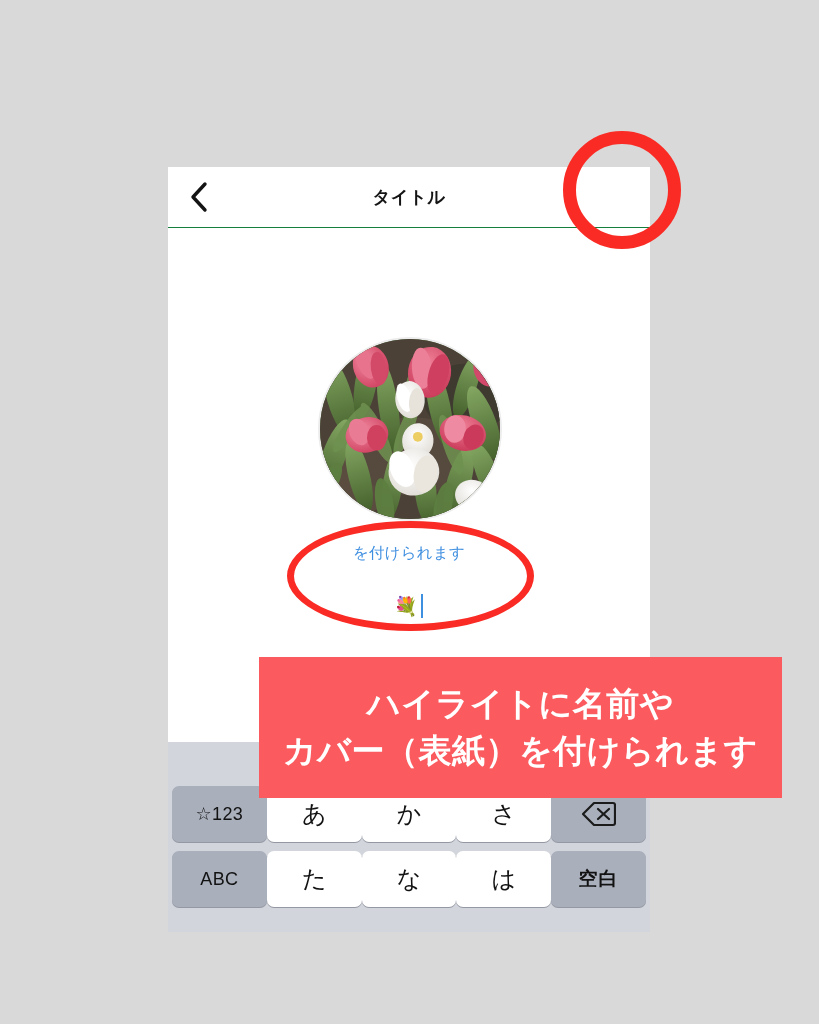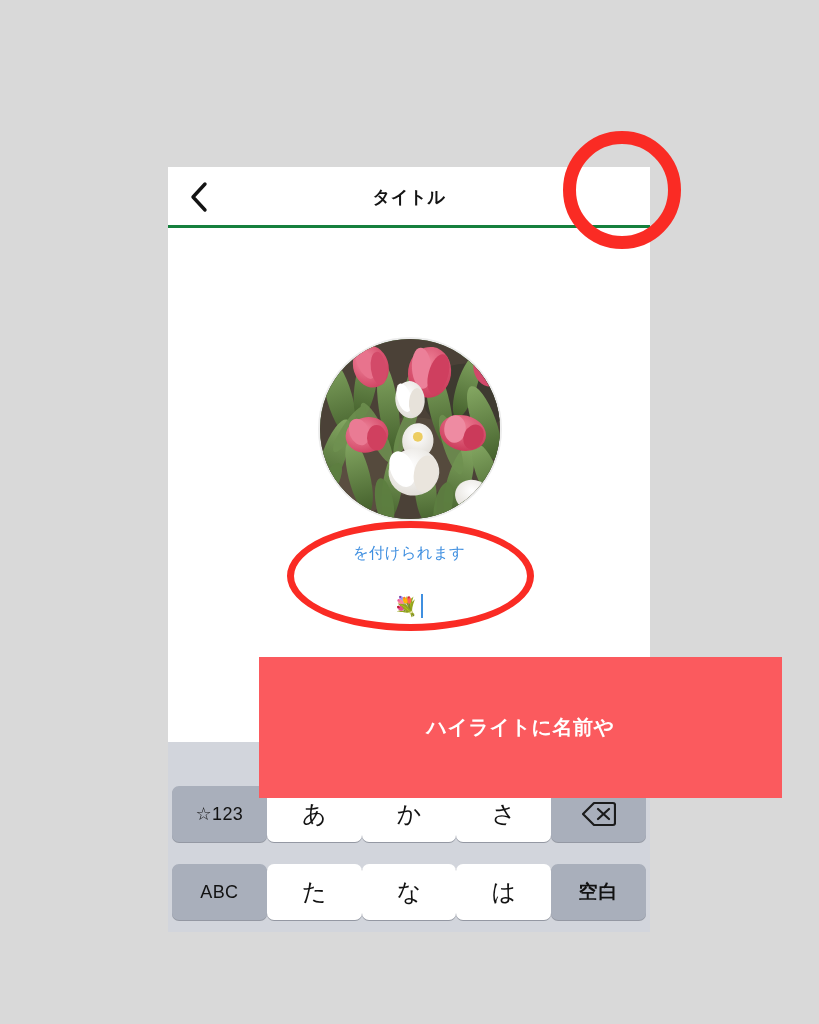--- a/index.html
+++ b/index.html
@@ -27,21 +27,21 @@
   }
 
   
   #nav-bar {
     position: absolute;
     left: 0;
     top: 0;
     width: 544px;
     height: 61px;
     background: #ffffff;
-    border-bottom: 3px solid #15803d;
+    border-bottom: 1px solid #15803d;
     box-sizing: border-box;
   }
   #back-icon {
     position: absolute;
     left: 14px;
     top: 13px;
     width: 34px;
     height: 34px;
     display: flex;
     align-items: center;
@@ -147,21 +147,21 @@
     height: 53px;
   }
   .kb-row {
     position: absolute;
     left: 4px;
     width: 474px;
     height: 56px;
     display: flex;
   }
   #kb-row-1 { top: 44px; }
-  #kb-row-2 { top: 122px; justify-content: center; }
+  #kb-row-2 { top: 109px; justify-content: center; }
   .kb-key {
     flex: 1 1 0;
     border-radius: 7px;
     display: flex;
     align-items: center;
     justify-content: center;
     font-size: 24px;
     color: #121212;
     box-shadow: 0 1px 0 rgba(115,120,132,0.65);
   }
@@ -213,21 +213,21 @@
     width: 523px;
     height: 141px;
     background: #fb5a5e;
     display: flex;
     flex-direction: column;
     align-items: center;
     justify-content: center;
   }
   .banner-line {
     color: #ffffff;
-    font-size: 20px;
+    font-size: 33px;
     font-weight: bold;
     line-height: 1.42;
     letter-spacing: 0.5px;
     white-space: nowrap;
   }
 </style>
 </head>
 <body>
 
 <div id="phone-screen">
@@ -375,13 +375,14 @@
     </div>
   </div>
 
 </div>
 
 <div id="annot-circle-add"></div>
 <div id="annot-ellipse-cover"></div>
 
 <div id="annot-banner">
   <div class="banner-line">ハイライトに名前や</div>
+  <div class="banner-line">カバー（表紙）を付けられます</div>
 </div>
 
 </body></html>

